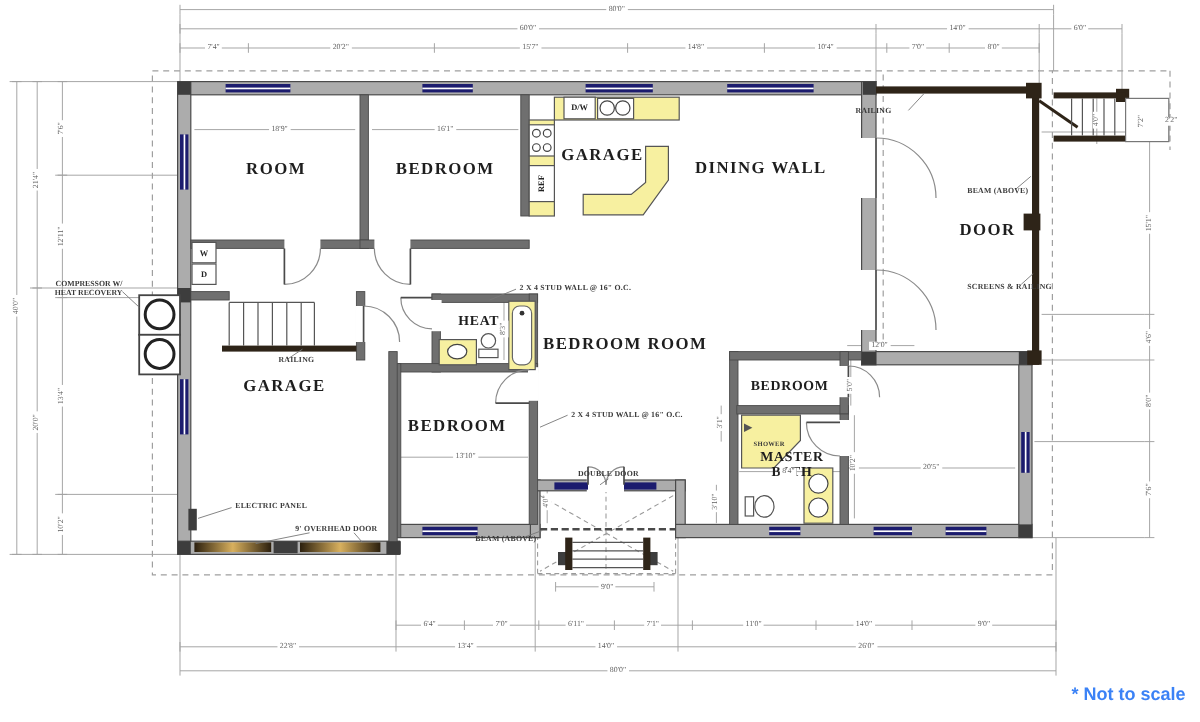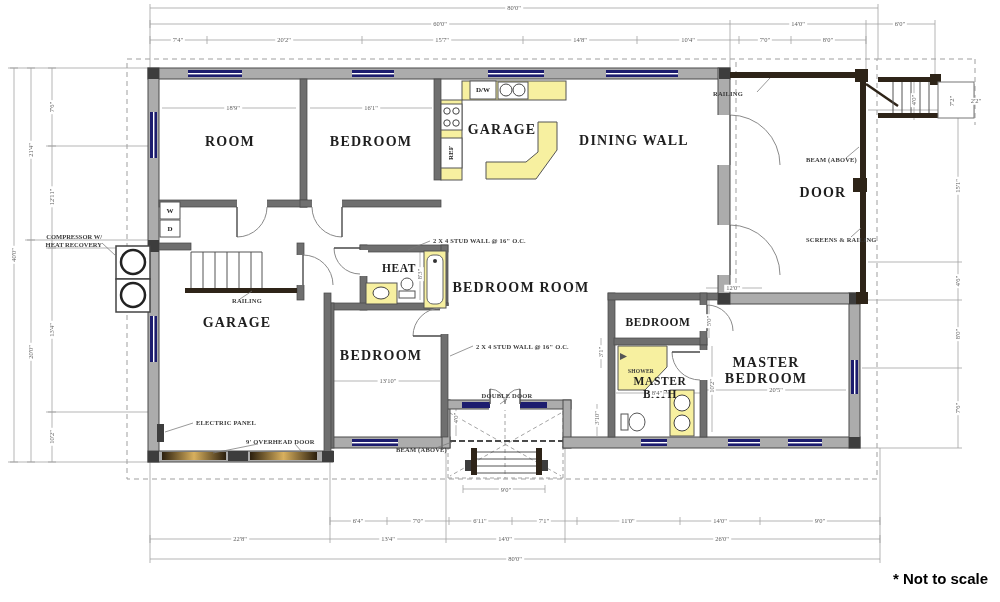--- a/index.html
+++ b/index.html
@@ -11,21 +11,21 @@
   .room{font-weight:bold;font-size:14px;letter-spacing:1.2px;color:#1e1e1e;}
   .room-sm{font-weight:bold;font-size:11.5px;letter-spacing:.6px;color:#1e1e1e;}
   .wrap{white-space:normal;text-align:center;line-height:1.15;}
   .ann{font-size:6.5px;font-weight:bold;letter-spacing:.2px;color:#3a3a3a;}
   .ann-block{position:absolute;width:66px;text-align:right;font-size:6.5px;font-weight:bold;
              line-height:1.3;color:#3a3a3a;}
   .dim{font-size:6.5px;color:#5f5f5f;background:#fff;padding:0 2px;line-height:1;}
   .rot{transform:translate(-50%,-50%) rotate(-90deg);}
   .fix{font-size:7px;font-weight:bold;color:#222;}
   .note{position:absolute;right:12px;top:570px;font-family:"Liberation Sans","DejaVu Sans",sans-serif;
-        font-weight:bold;font-size:15px;color:#000000;}
+        font-weight:bold;font-size:15px;color:#3b82f6;}
 </style>
 </head>
 <body>
 
 <div class="plan">
 
 <svg width="1000" height="602" viewBox="0 0 1000 602">
   <defs>
     <linearGradient id="ohd" x1="0" y1="0" x2="1" y2="0">
       <stop offset="0" stop-color="#2b1f0e"></stop>
@@ -276,21 +276,20 @@
 <span class="lbl room" style="left:230px;top:142px">ROOM</span>
 <span class="lbl room" style="left:371px;top:142px">BEDROOM</span>
 <span class="lbl room" style="left:502px;top:130px">GARAGE</span>
 <span class="lbl room" style="left:634px;top:141px">DINING WALL</span>
 <span class="lbl room" style="left:823px;top:193px">DOOR</span>
 <span class="lbl room" style="left:521px;top:288px">BEDROOM ROOM</span>
 <span class="lbl room" style="left:237px;top:323px">GARAGE</span>
 <span class="lbl room" style="left:381px;top:356px">BEDROOM</span>
 <span class="lbl room-sm" style="left:399px;top:268px">HEAT</span>
 <span class="lbl room-sm" style="left:658px;top:322px">BEDROOM</span>
-<span class="lbl room wrap" style="left:766px;top:371px;width:120px;white-space:normal">MASTER BEDROOM</span>
 <span class="lbl room-sm wrap" style="left:660px;top:388px;width:70px;white-space:normal">MASTER BATH</span>
 
 <span class="lbl-l ann" style="left:433px;top:240px">2 X 4 STUD WALL @ 16" O.C.</span>
 <span class="lbl-l ann" style="left:476px;top:346px">2 X 4 STUD WALL @ 16" O.C.</span>
 <div class="ann-block" style="left:36px;top:233px">COMPRESSOR W/ HEAT RECOVERY</div>
 <span class="lbl-l ann" style="left:196px;top:422px">ELECTRIC PANEL</span>
 <span class="lbl-l ann" style="left:246px;top:441px">9' OVERHEAD DOOR</span>
 <span class="lbl-l ann" style="left:232px;top:300px">RAILING</span>
 <span class="lbl-l ann" style="left:713px;top:93px">RAILING</span>
 <span class="lbl-l ann" style="left:806px;top:159px">BEAM (ABOVE)</span>

